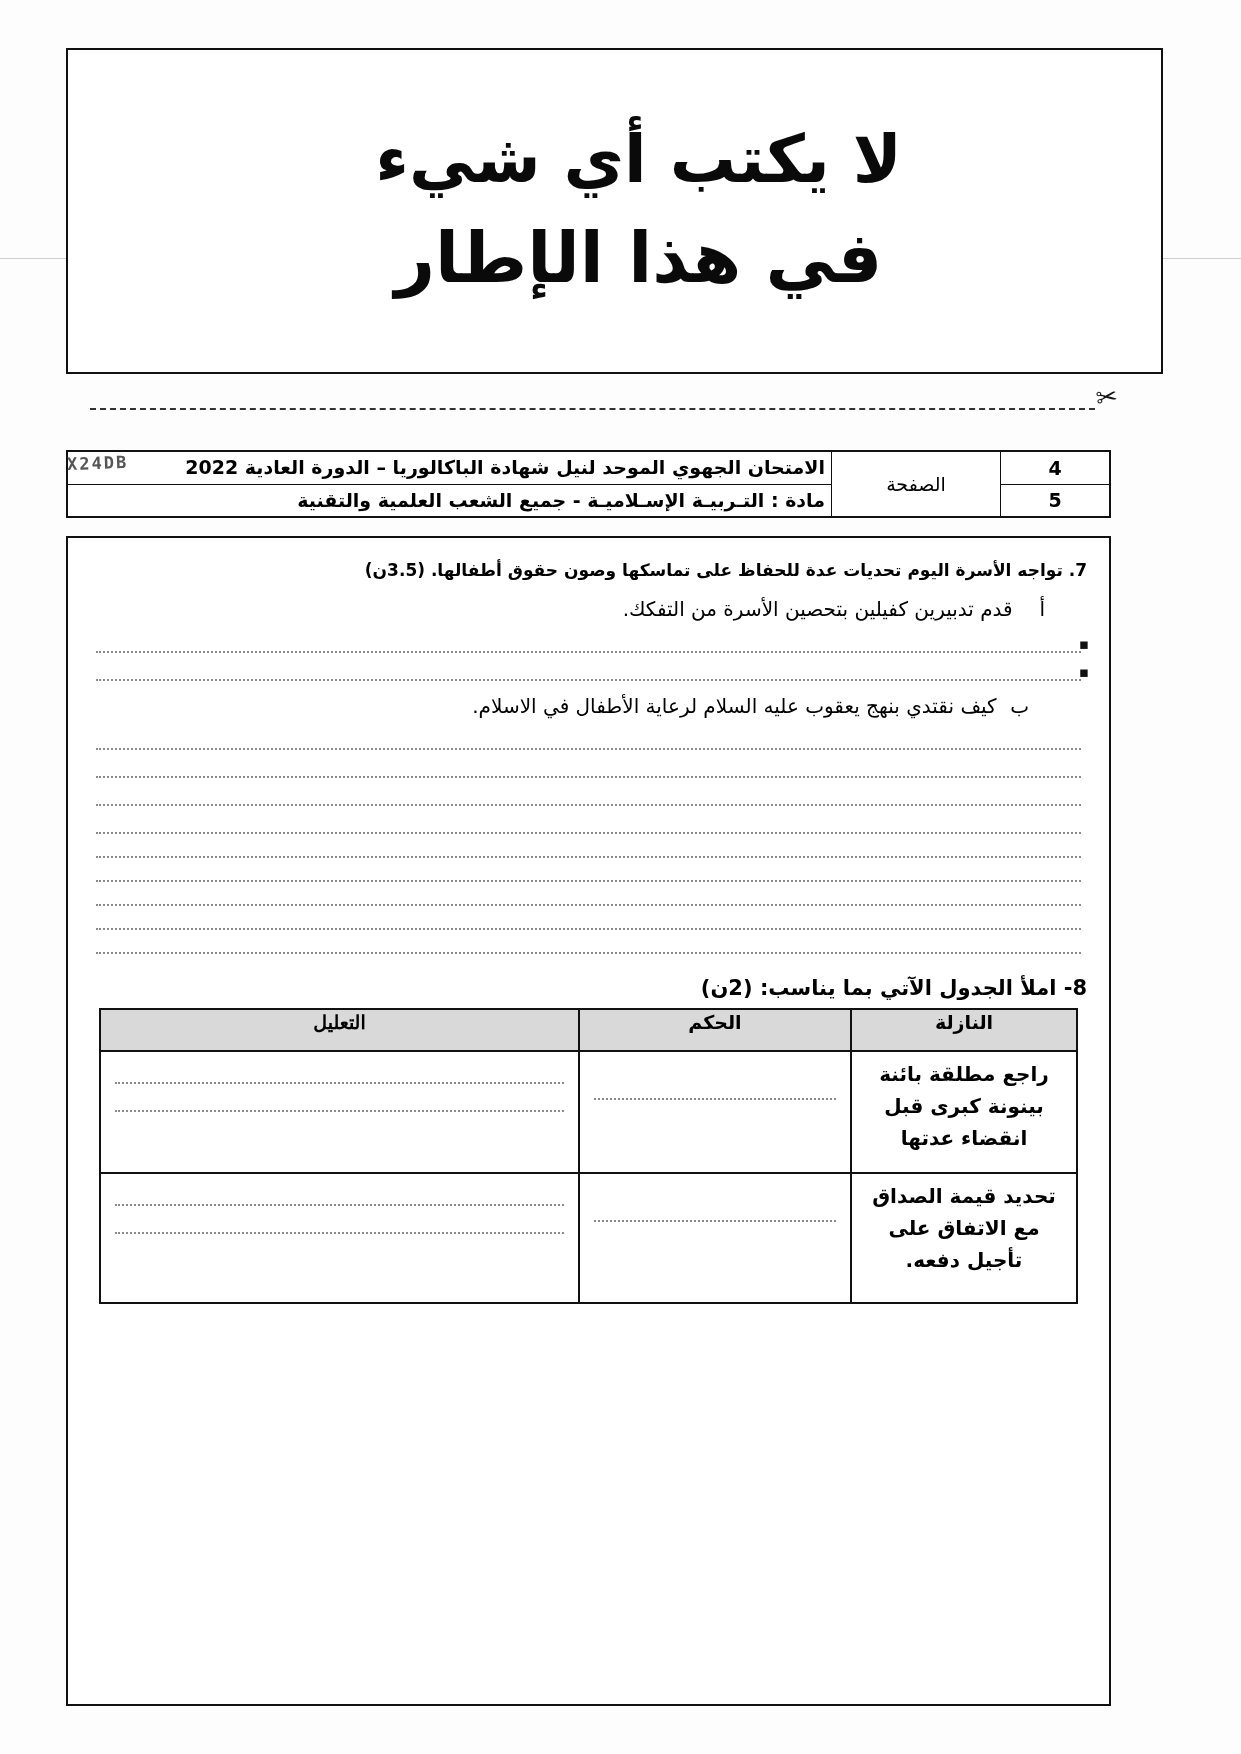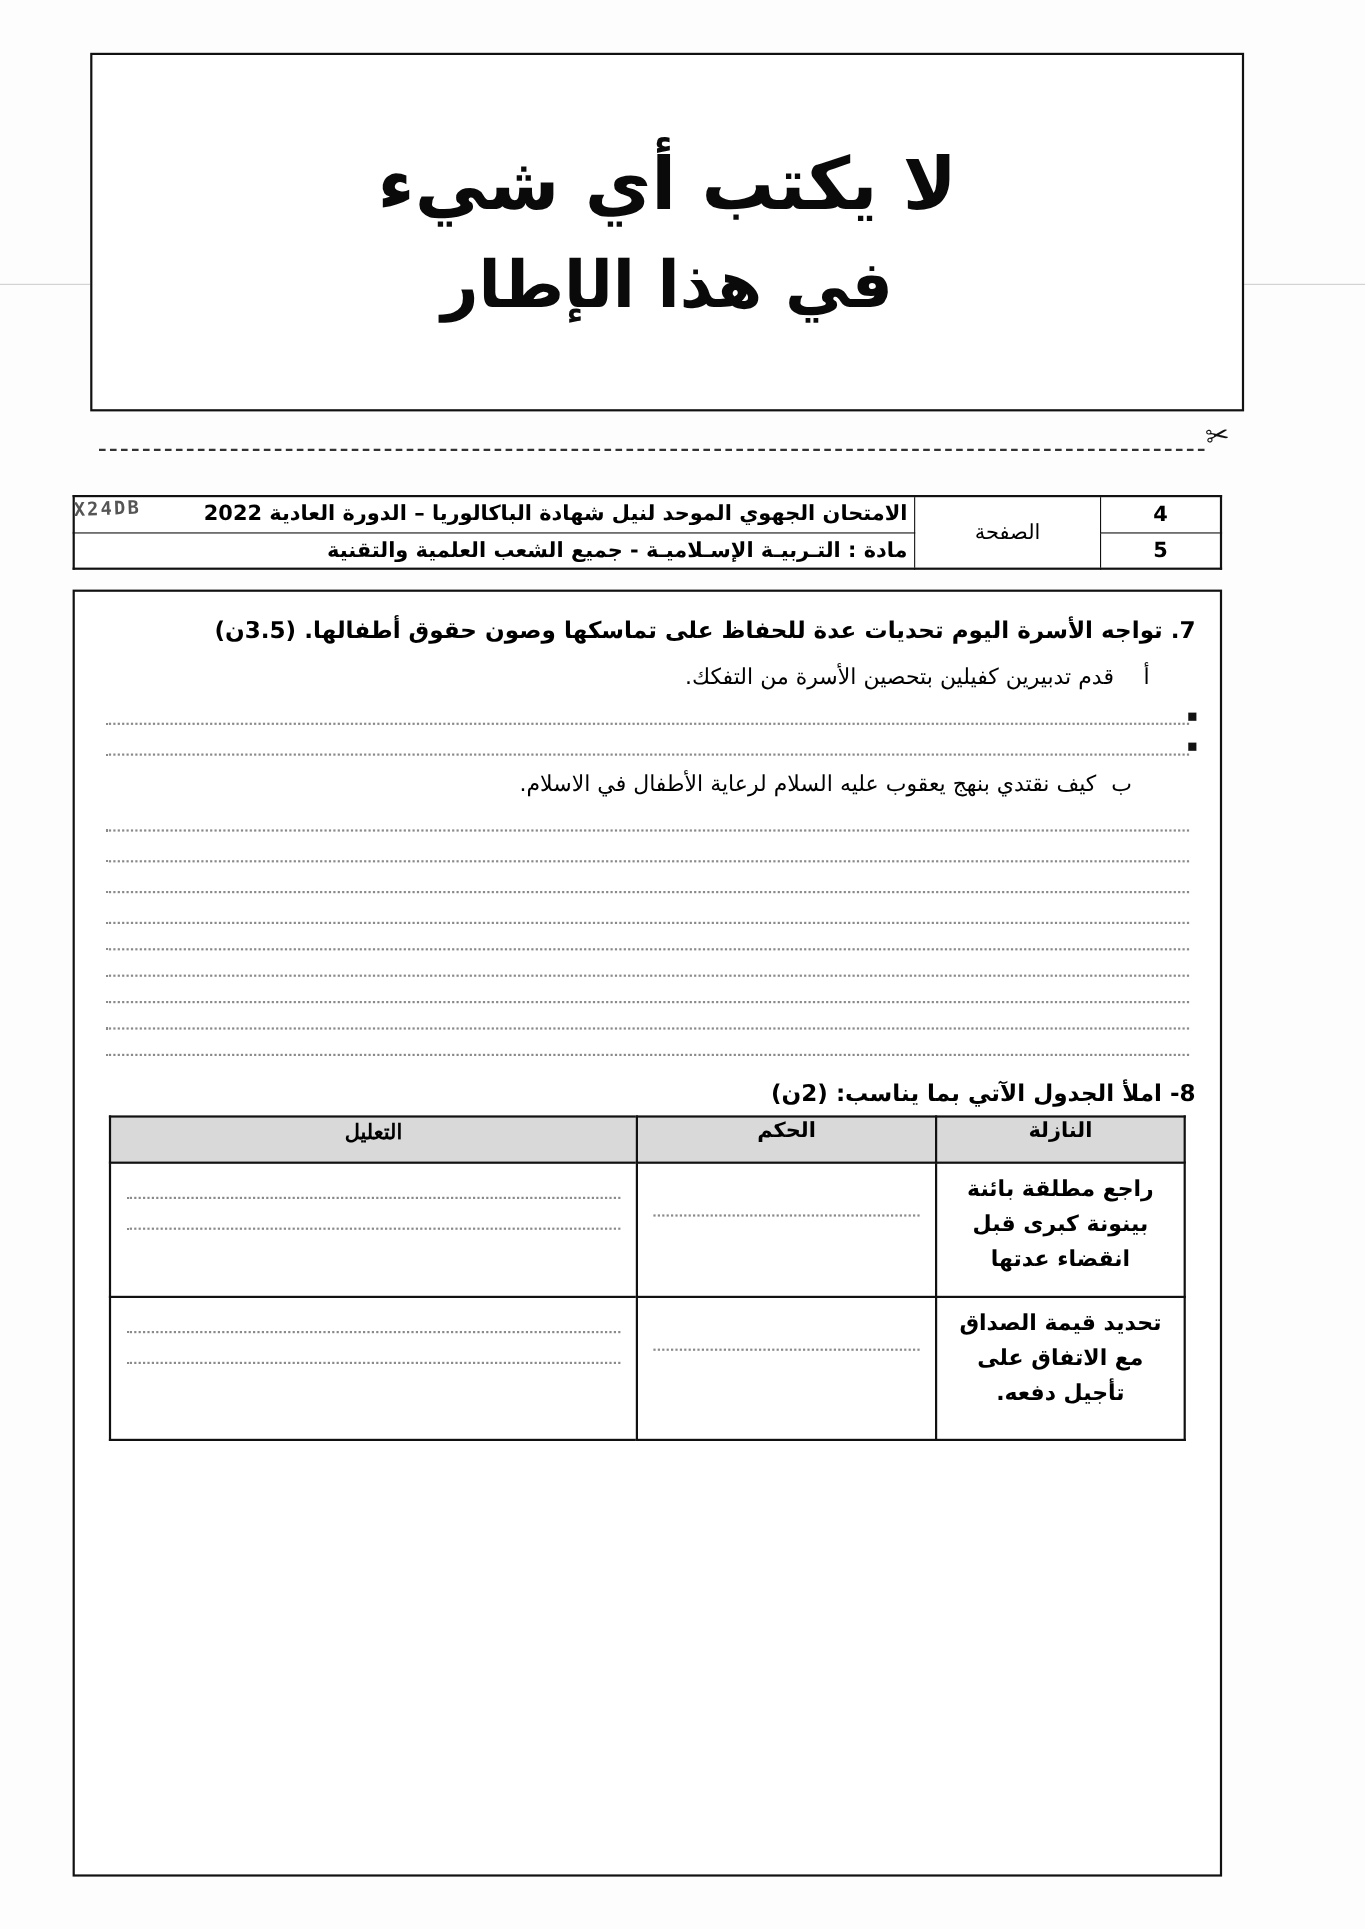--- a/index.html
+++ b/index.html
@@ -18,43 +18,44 @@
 
   .page {
     position: absolute;
     inset: 0;
     background: #fdfdfd;
   }
 
   
   .nowrite-box {
     position: absolute;
-    left: 82px;
+    left: 66px;
     top: 48px;
     width: 1045px;
     height: 322px;
     border: 2px solid #111;
     background: #fff;
     display: flex;
     flex-direction: column;
     align-items: center;
     justify-content: center;
+    padding-left: 48px;
   }
   .nowrite-line {
     font-family: "DejaVu Sans", sans-serif;
     font-weight: bold;
     font-size: 62px;
     line-height: 1.45;
     letter-spacing: 1px;
     color: #0a0a0a;
     text-align: center;
     white-space: nowrap;
   }
   .nowrite-line.l1 { font-size: 66px; }
-  .nowrite-line.l2 { font-size: 59px; }
+  .nowrite-line.l2 { font-size: 70px; }
 
   
   .scanline {
     position: absolute;
     left: 0;
     right: 0;
     top: 258px;
     height: 1px;
     background: #cfcfcf;
   }
@@ -129,21 +130,21 @@
     top: 536px;
     width: 1045px;
     height: 1170px;
     border: 2px solid #111;
     background: #fff;
     box-sizing: border-box;
     padding: 16px 22px 10px 22px;
   }
 
   .q-line {
-    font-size: 21px;
+    font-size: 17px;
     font-weight: bold;
     text-align: right;
     line-height: 1.5;
     margin: 4px 0 2px 0;
   }
   .sub-line {
     font-size: 20px;
     font-weight: normal;
     text-align: right;
     line-height: 1.55;

